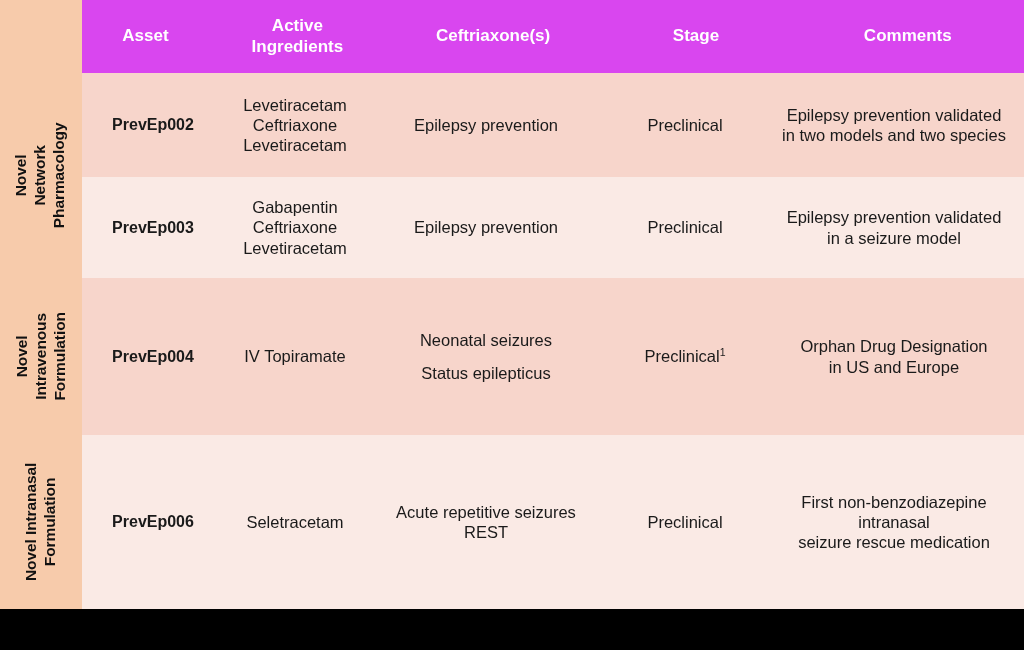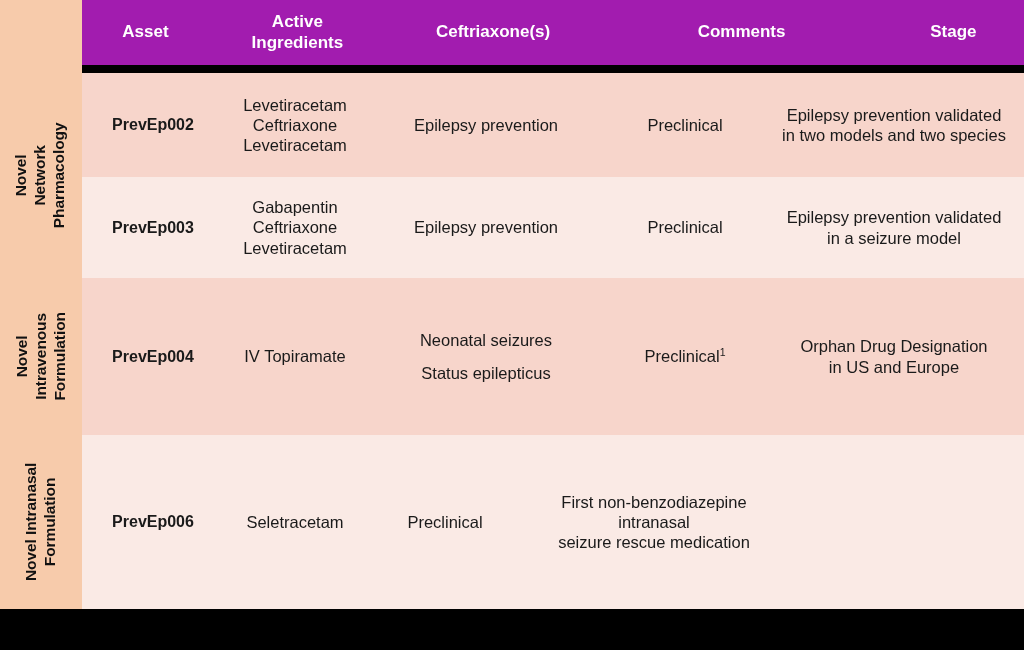--- a/index.html
+++ b/index.html
@@ -56,22 +56,22 @@
     top: 0;
     width: 942px;
     height: 609px;
   }
 
   .header-row {
     position: absolute;
     left: 0;
     top: 0;
     width: 942px;
-    height: 65px;
-    background: #a21caf;
+    height: 73px;
+    background: #d946ef;
     display: flex;
     gap: 25px;
   }
   .header-cell {
     display: flex;
     align-items: center;
     justify-content: center;
     text-align: center;
     color: #ffffff;
     font-weight: bold;
@@ -158,25 +158,25 @@
       </div>
       <div class="header-cell c-ingredients">
         <div>
           <span class="cell-line">Active</span>
           <span class="cell-line">Ingredients</span>
         </div>
       </div>
       <div class="header-cell c-indications">
         <span>Ceftriaxone(s)</span>
       </div>
+      <div class="header-cell c-stage">
+        <span>Stage</span>
+      </div>
       <div class="header-cell c-comments">
         <span>Comments</span>
-      </div>
-      <div class="header-cell c-stage">
-        <span>Stage</span>
       </div>
     </div>
 
     <div class="data-row row-shade-a" style="top:73px; height:104px;">
       <div class="data-cell c-asset cell-asset">
         <span>PrevEp002</span>
       </div>
       <div class="data-cell c-ingredients">
         <span class="cell-line">Levetiracetam</span>
         <span class="cell-line">Ceftriaxone</span>
@@ -235,20 +235,24 @@
       </div>
     </div>
 
     <div class="data-row row-shade-b" style="top:435px; height:174px;">
       <div class="data-cell c-asset cell-asset">
         <span>PrevEp006</span>
       </div>
       <div class="data-cell c-ingredients">
         <span class="cell-line">Seletracetam</span>
       </div>
+      <div class="data-cell c-indications">
+        <span class="cell-line">Acute repetitive seizures</span>
+        <span class="cell-line">REST</span>
+      </div>
       <div class="data-cell c-stage">
         <span>Preclinical</span>
       </div>
       <div class="data-cell c-comments">
         <span class="cell-line">First non-benzodiazepine</span>
         <span class="cell-line">intranasal</span>
         <span class="cell-line">seizure rescue medication</span>
       </div>
     </div>
 

